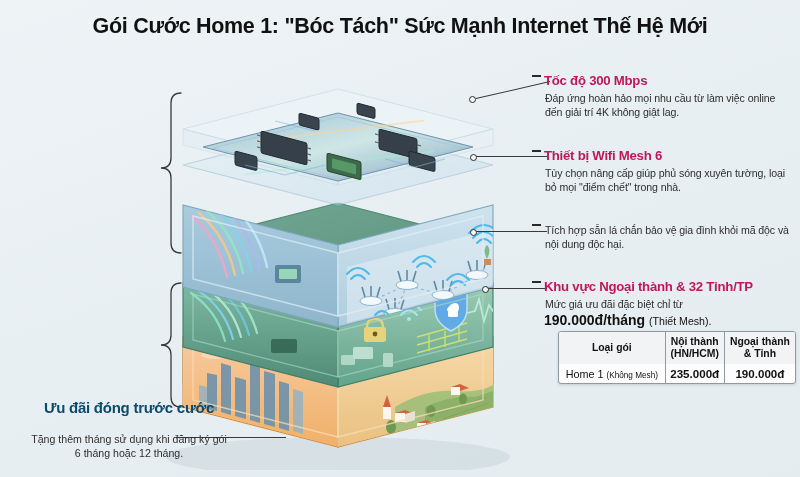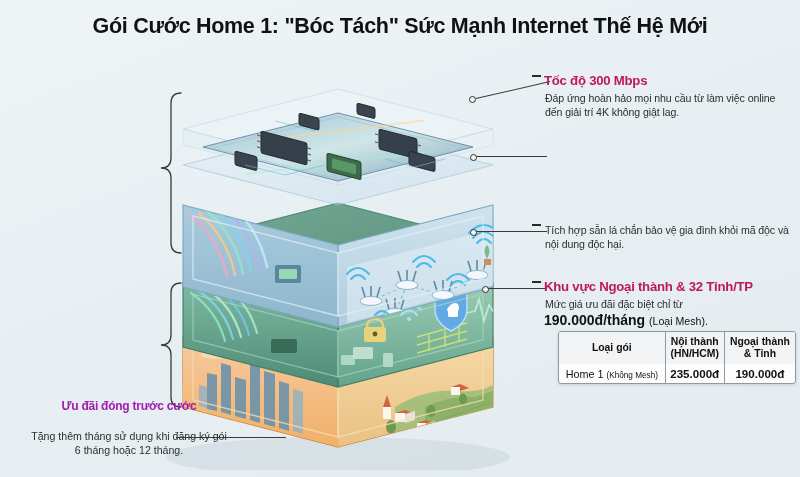--- a/index.html
+++ b/index.html
@@ -38,21 +38,21 @@
   .price{font-size:14px;font-weight:bold;color:#111;}
   .price .sub{font-size:10.6px;font-weight:normal;}
 
   #ann1{top:73px;}
   #ann2{top:148px;}
   #ann3{top:222px;}
   #ann4{top:279px;}
 
   
   #annL{position:absolute;left:14px;top:399px;width:230px;text-align:center;}
-  #annL h3{margin:0 0 2px 0;font-size:12px;font-weight:bold;color:#a21caf;letter-spacing:-0.25px;}
+  #annL h3{margin:0 0 2px 0;font-size:15px;font-weight:bold;color:#0c4a6e;letter-spacing:-0.25px;}
   #annL p{margin:16px;font-size:10.6px;line-height:1.33;color:#2e2e2e;}
 
   
   #ptable{
     position:absolute;left:558px;top:331px;width:238px;
     border-collapse:separate;border-spacing:0;
     background:#fdfdfd;border:1px solid #8d9aa2;border-radius:3px;overflow:hidden;
     box-shadow:0 1px 3px rgba(40,60,70,.17);
   }
   #ptable td{
@@ -532,33 +532,38 @@
   <div class="dot" style="left:482px;top:286px;"></div>
 
   <div class="leader" style="left:176px;top:437px;width:110px;"></div>
 
   <div class="ann" id="ann1">
     <span class="dash"></span>
     <h3>Tốc độ 300 Mbps</h3>
     <p>Đáp ứng hoàn hảo mọi nhu cầu từ làm việc online đến giải trí 4K không giật lag.</p>
   </div>
 
+  <div class="ann" id="ann2">
+    <span class="dash"></span>
+    <h3>Thiết bị Wifi Mesh 6</h3>
+    <p>Tùy chọn nâng cấp giúp phủ sóng xuyên tường, loại bỏ mọi "điểm chết" trong nhà.</p>
+  </div>
 
   <div class="ann" id="ann3">
     <span class="dash"></span>
     <p>Tích hợp sẵn lá chắn bảo vệ gia đình khỏi mã độc và nội dung độc hại.</p>
   </div>
 
   <div class="ann" id="ann4">
     <span class="dash"></span>
     <h3>Khu vực Ngoại thành &amp; 32 Tỉnh/TP</h3>
     <p>Mức giá ưu đãi đặc biệt chỉ từ</p>
     <div class="price">
       <span>190.000đ/tháng</span>
-      <span class="sub">(Loại Mesh).</span>
+      <span class="sub">(Thiết Mesh).</span>
     </div>
   </div>
 
   <table id="ptable">
     <thead>
       <tr>
         <td>
           <div>Loại gói</div>
         </td>
         <td>

